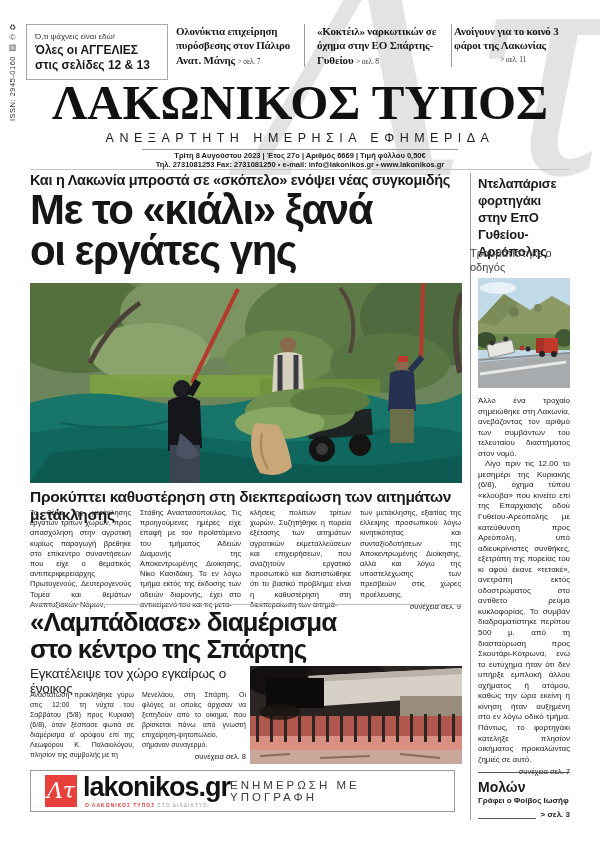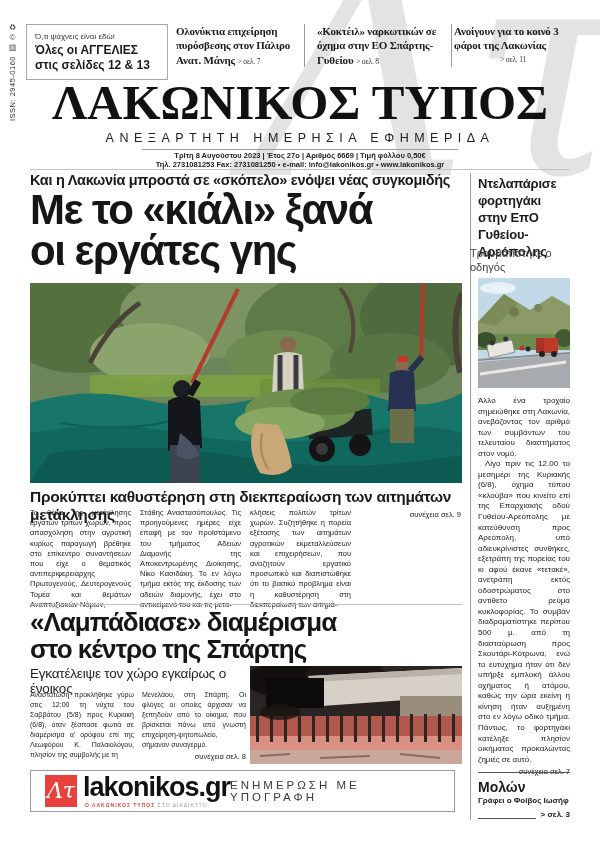--- a/index.html
+++ b/index.html
@@ -181,20 +181,21 @@
     </svg>
   </div>
 
   <div class="abs z lead-sub">Προκύπτει καθυστέρηση στη διεκπεραίωση των αιτημάτων μετάκλησης</div>
 
   <div class="abs z lead-cols">
     <div class="col">Το θέμα της μετάκλησης εργατών τρίτων χωρών, προς απασχόληση στην αγροτική κυρίως παραγωγή βρέθηκε στο επίκεντρο συναντήσεων που είχε ο θεματικός αντιπεριφερειάρχης Πρωτογενούς, Δευτερογενούς Τομέα και θεμάτων Αναπτυξιακών Νόμων,</div>
     <div class="col">Στάθης Αναστασόπουλος. Τις προηγούμενες ημέρες είχε επαφή με τον προϊστάμενο του τμήματος Αδειών Διαμονής της Αποκεντρωμένης Διοίκησης, Νίκο Κασιδάκη. Το εν λόγω τμήμα εκτός της έκδοσης των αδειών διαμονής, έχει στο αντικείμενό του και τις μετα-</div>
     <div class="col">κλήσεις πολιτών τρίτων χωρών. Συζητήθηκε η πορεία εξέτασης των αιτημάτων αγροτικών εκμεταλλεύσεων και επιχειρήσεων, που αναζητούν εργατικό προσωπικό και διαπιστώθηκε ότι το βασικό πρόβλημα είναι η καθυστέρηση στη διεκπεραίωση των αιτημά-</div>
     <div class="col">
+      <span>των μετάκλησης, εξαιτίας της έλλειψης προσωπικού λόγω κινητικότητας και συνταξιοδοτήσεων της Αποκεντρωμένης Διοίκησης, αλλά και λόγω της υποστελέχωσης των πρεσβειών στις χώρες προέλευσης.</span>
       <span class="cont">συνέχεια σελ. 9</span>
     </div>
   </div>
 
   <div class="abs z rule-2"></div>
 
   <div class="abs z sec-h">
     <div>«Λαμπάδιασε» διαμέρισμα</div>
     <div>στο κέντρο της Σπάρτης</div>
   </div>

